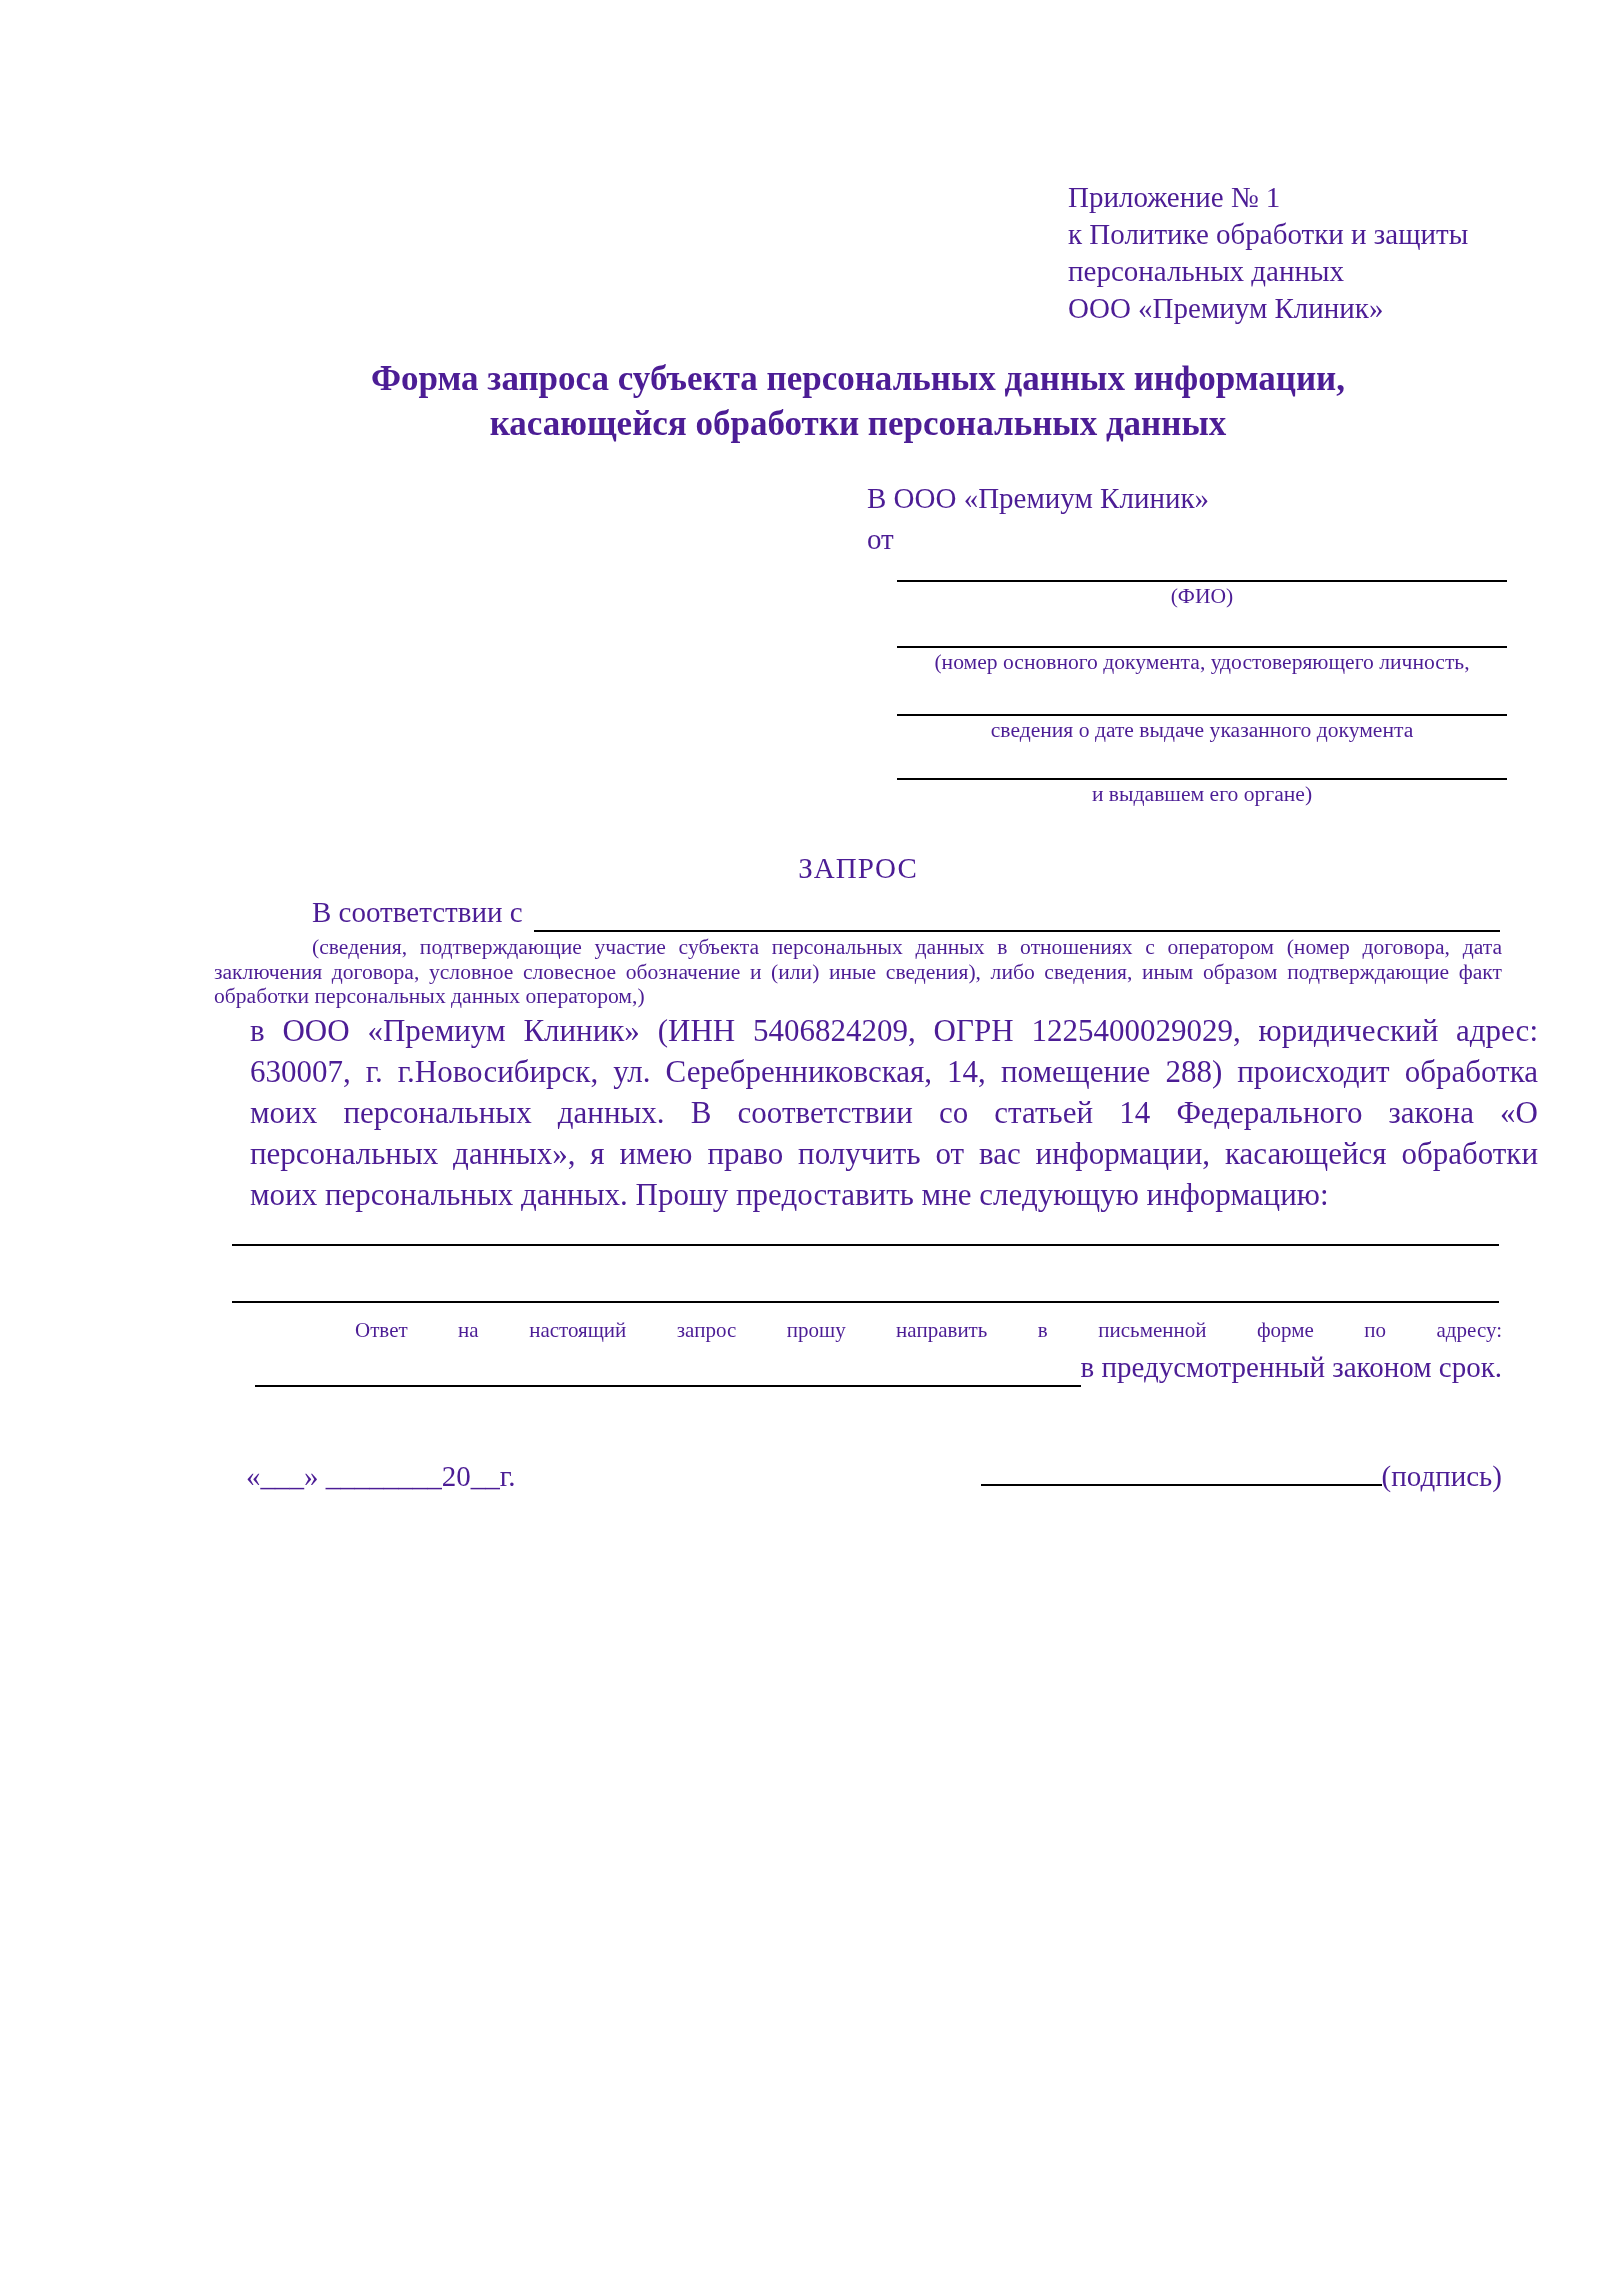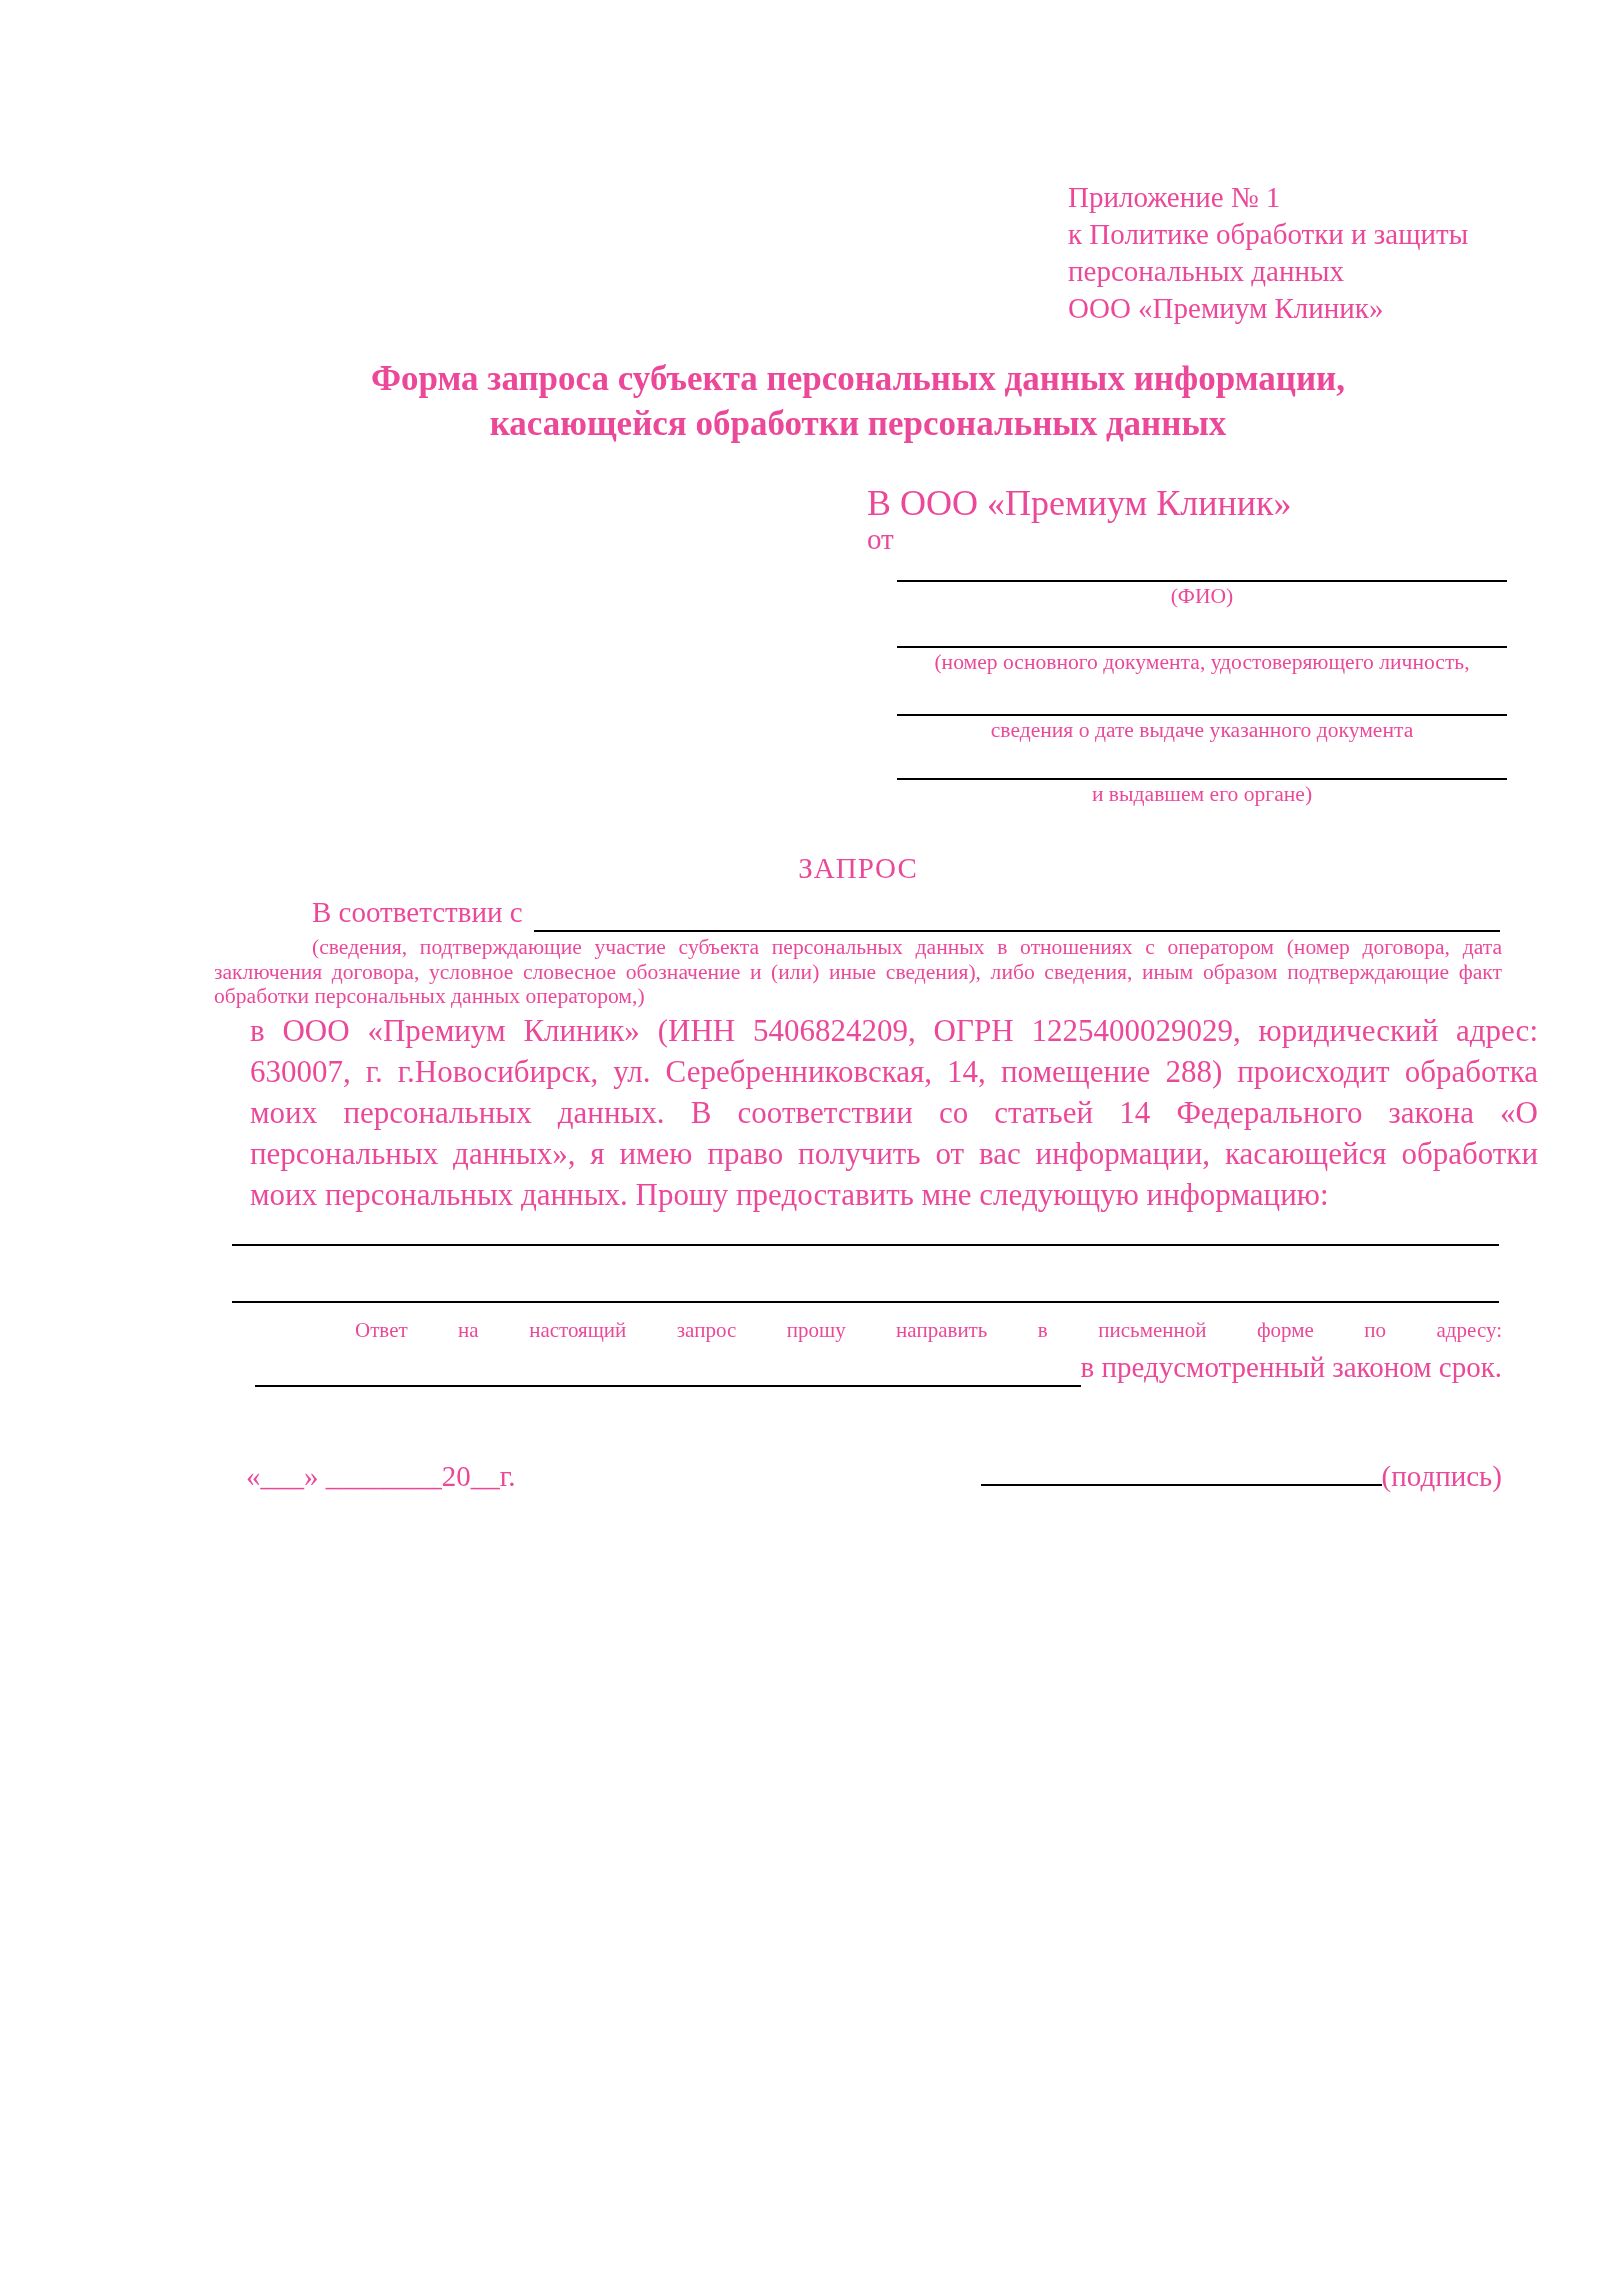--- a/index.html
+++ b/index.html
@@ -1,42 +1,42 @@
 <!DOCTYPE html>
 <html><head>
 <meta charset="utf-8">
 <style>
   html, body { margin: 0; padding: 0; background: #ffffff; }
   .page {
     position: relative;
     width: 1621px;
     height: 2294px;
     background: #ffffff;
-    color: #ec4899;
+    color: #4c1d95;
     font-family: "Liberation Serif", "DejaVu Serif", serif;
     overflow: hidden;
   }
   .abs { position: absolute; }
 
   
   .appendix {
     left: 1068px; top: 179px;
     font-size: 29px; line-height: 37px;
     white-space: nowrap;
   }
 
   
   .doc-title {
     left: 214px; top: 356px; width: 1288px;
     text-align: center; font-weight: bold;
     font-size: 35px; line-height: 45px;
   }
 
   
-  .addr-to  { left: 867px; top: 482px; font-size: 36px; white-space: nowrap; }
+  .addr-to  { left: 867px; top: 482px; font-size: 29px; white-space: nowrap; }
   .addr-from{ left: 867px; top: 523px; font-size: 29px; }
 
   .field { left: 897px; width: 610px; text-align: center; }
   .rule  { border-top: 2.9px solid #000; height: 0; }
   .field .caption { font-size: 21.6px; line-height: 25.5px; margin-top: 2px; }
   .f1 { top: 580px; }
   .f2 { top: 646px; }
   .f3 { top: 714px; }
   .f4 { top: 778px; }
 

